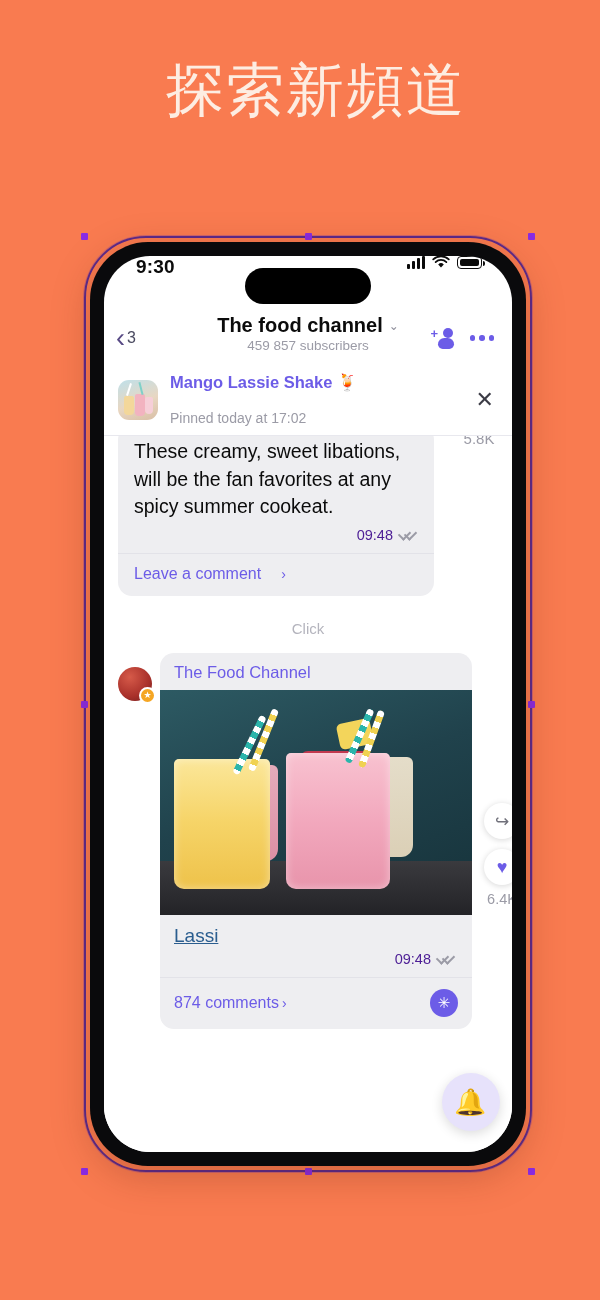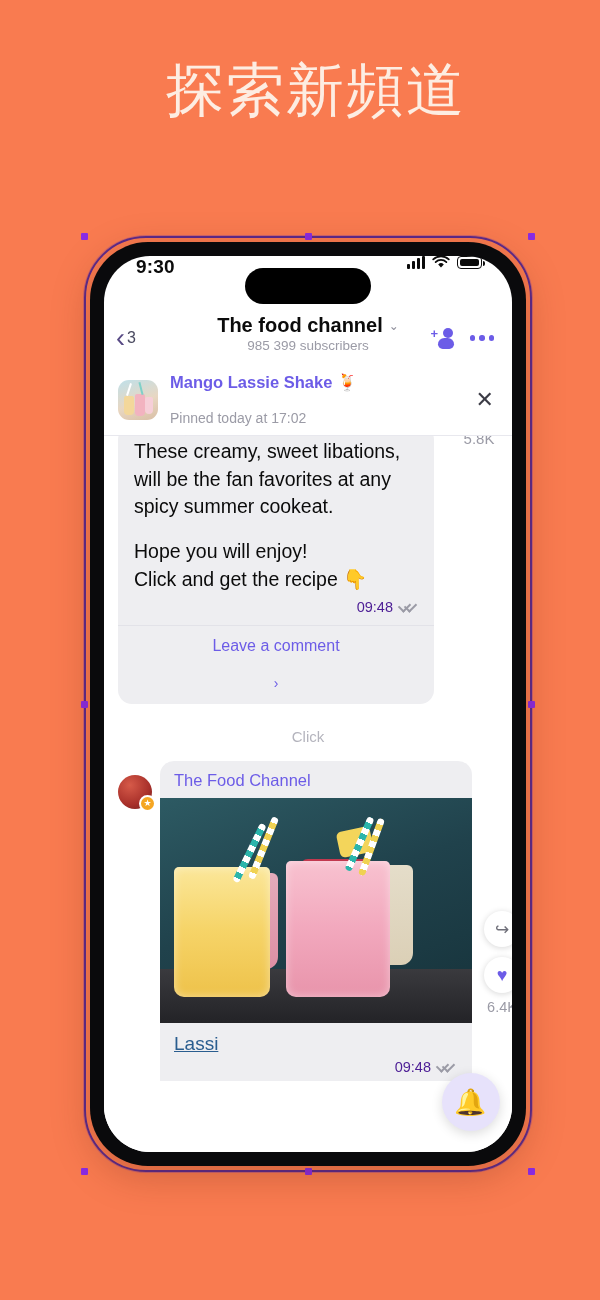--- a/index.html
+++ b/index.html
@@ -170,21 +170,21 @@
   .ticks::before, .ticks::after{
     content:""; position:absolute; top:0; width:9px; height:6px;
     border-left:2px solid #9b9ba6; border-bottom:2px solid #9b9ba6;
     transform:rotate(-45deg);
   }
   .ticks::before{ left:0; }
   .ticks::after{ left:6px; }
   .bubble-divider{ height:1px; background:#e2e2e8; }
   .comment-link{
     padding:11px 16px 13px 16px; font-size:16px; color:#6c5ce7; font-weight:400;
-    display:flex; align-items:center; gap:20px;flex-direction:column;
+    display:flex; align-items:center; gap:20px;
   }
   .comment-link .chev{ font-size:14px; }
 
   .reaction-side{
     position:absolute; right:-7px; top:4px; text-align:center; width:52px;
   }
   .reaction-count-top{ font-size:15px; color:#9b9ba6; }
 
   .day-sep{
     text-align:center; font-size:15px; color:#b4b4bd;
@@ -344,21 +344,21 @@
       <div class="chat-header">
         <div class="back-btn">
           <span class="back-chevron">‹</span>
           <span class="back-count">3</span>
         </div>
         <div class="header-center">
           <div class="header-title-row">
             <span class="header-title">The food channel</span>
             <span class="title-caret">⌄</span>
           </div>
-          <div class="header-sub">985 399 subscribers</div>
+          <div class="header-sub">459 857 subscribers</div>
         </div>
         <div class="header-actions">
           <span class="adduser-icon">
             <span class="plus">+</span>
               <span class="head"></span>
               <span class="body"></span>
           </span>
           <span class="dots-icon">
               <i></i>
               <i></i>
@@ -381,22 +381,20 @@
         </div>
         <div class="pin-close">✕</div>
       </div>
 
       <div class="chat-body">
 
         <div class="msg-clipped">
           <div class="bubble">
             <div class="bubble-text">
               <p>These creamy, sweet libations, will be the fan favorites at any spicy summer cookeat.</p>
-              <p style="white-space:pre-line">Hope you will enjoy!
-Click and get the recipe 👇</p>
             </div>
             <div class="meta-row">
               <span>09:48</span>
               <span class="ticks"></span>
             </div>
             <div class="bubble-divider"></div>
             <div class="comment-link">
               <span>Leave a comment</span>
               <span class="chev">›</span>
             </div>

